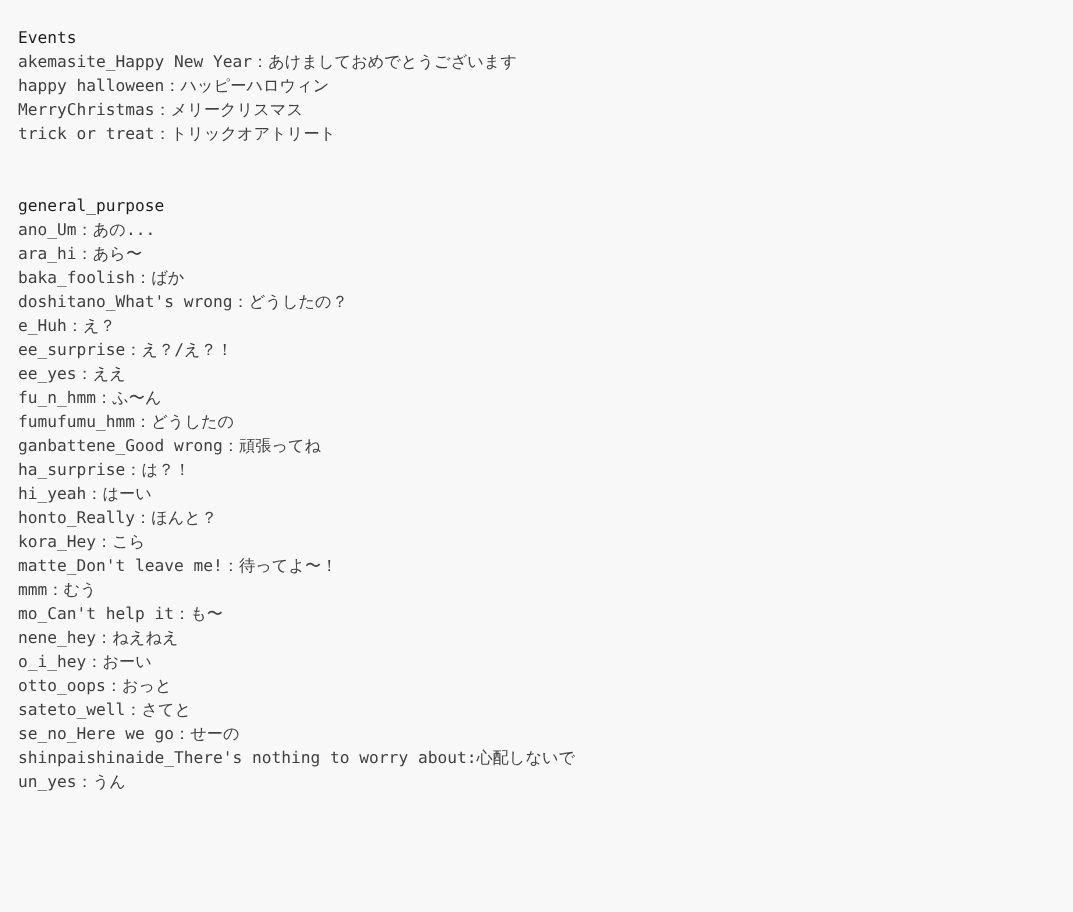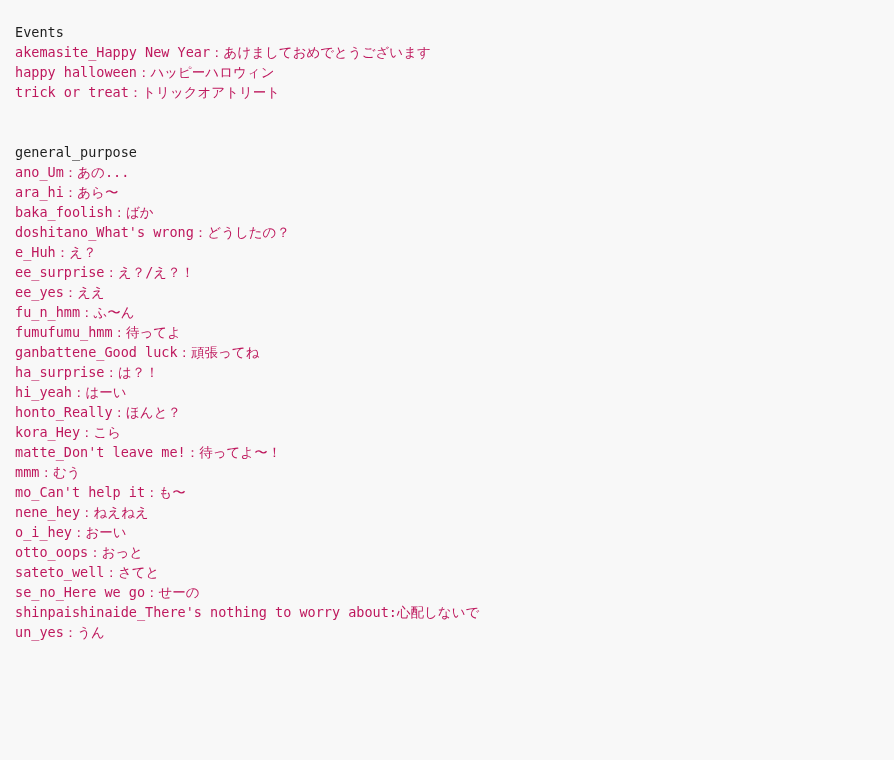--- a/index.html
+++ b/index.html
@@ -26,21 +26,21 @@
   .block {
     display: block;
   }
   .line {
     display: block;
     font-size: 13.5px;
     line-height: 20px;
     height: 20px;
     white-space: pre;
     letter-spacing: 0px;
-    color: #be185d;
+    color: #404040;
   }
   .line.heading {
     color: #1e1e1e;
   }
   .spacer {
     display: block;
     height: 20px;
   }
   .spacer.double {
     height: 40px;
@@ -48,37 +48,38 @@
 </style>
 </head>
 <body>
 
 <div id="page">
 
   <div class="block">
     <span class="line heading">Events</span>
     <span class="line">akemasite_Happy New Year：あけましておめでとうございます</span>
     <span class="line">happy halloween：ハッピーハロウィン</span>
+    <span class="line">MerryChristmas：メリークリスマス</span>
     <span class="line">trick or treat：トリックオアトリート</span>
   </div>
 
   <div class="spacer double"></div>
 
   <div class="block">
     <span class="line heading">general_purpose</span>
     <span class="line">ano_Um：あの...</span>
     <span class="line">ara_hi：あら〜</span>
     <span class="line">baka_foolish：ばか</span>
     <span class="line">doshitano_What's wrong：どうしたの？</span>
     <span class="line">e_Huh：え？</span>
     <span class="line">ee_surprise：え？/え？！</span>
     <span class="line">ee_yes：ええ</span>
     <span class="line">fu_n_hmm：ふ〜ん</span>
-    <span class="line">fumufumu_hmm：待ってよ</span>
-    <span class="line">ganbattene_Good luck：頑張ってね</span>
+    <span class="line">fumufumu_hmm：どうしたの</span>
+    <span class="line">ganbattene_Good wrong：頑張ってね</span>
     <span class="line">ha_surprise：は？！</span>
     <span class="line">hi_yeah：はーい</span>
     <span class="line">honto_Really：ほんと？</span>
     <span class="line">kora_Hey：こら</span>
     <span class="line">matte_Don't leave me!：待ってよ〜！</span>
     <span class="line">mmm：むう</span>
     <span class="line">mo_Can't help it：も〜</span>
     <span class="line">nene_hey：ねえねえ</span>
     <span class="line">o_i_hey：おーい</span>
     <span class="line">otto_oops：おっと</span>

